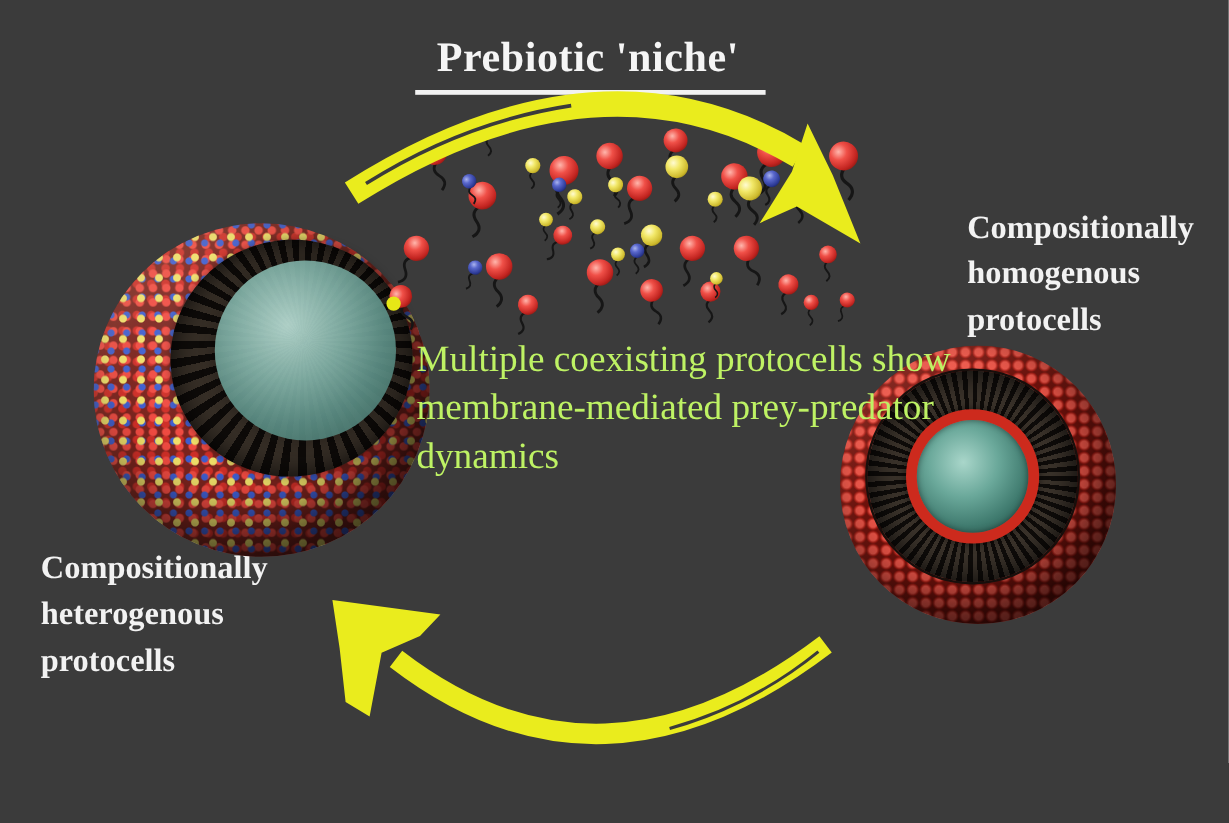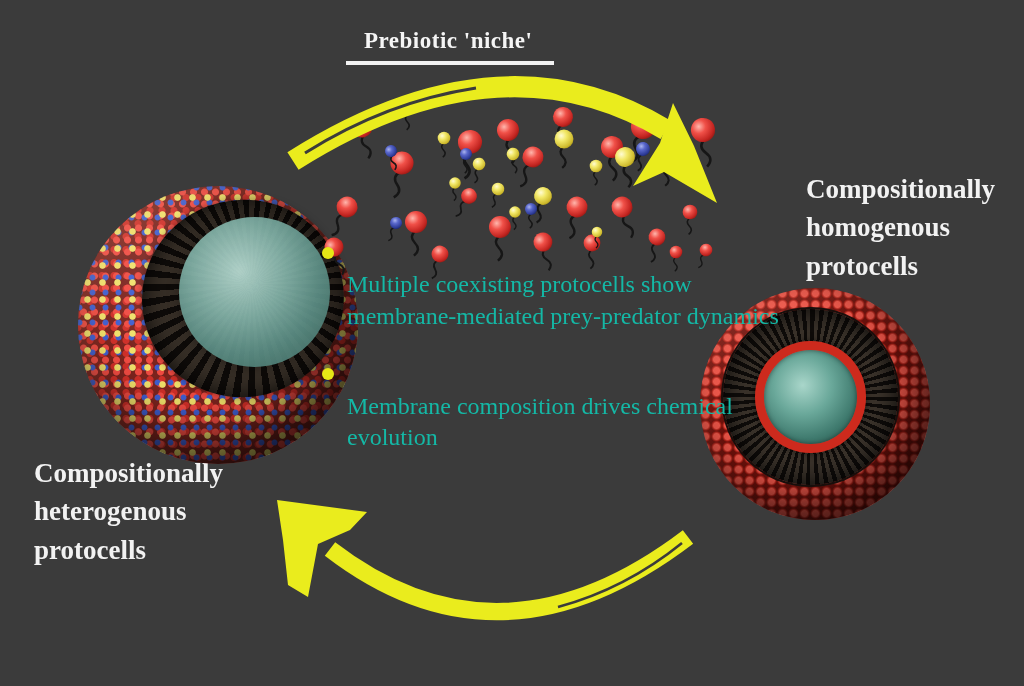--- a/index.html
+++ b/index.html
@@ -7,21 +7,21 @@
     position:relative;
     width:1024px;height:686px;
     background:#3b3b3b;
     overflow:hidden;
     font-family:"Liberation Serif","DejaVu Serif",serif;
   }
 
   
   .title{
     position:absolute;top:28px;left:346px;
-    color:#f5f5f5;font-size:23px;font-weight:bold;
+    color:#f5f5f5;font-size:35px;font-weight:bold;
     letter-spacing:.5px;
     padding:0 22px 7px 18px;
     border-bottom:4px solid #f2f2f2;
     white-space:nowrap;
   }
 
   
   .side-label{
     position:absolute;color:#f2f2f2;font-weight:bold;
     font-size:27px;line-height:1.42;white-space:pre-line;
@@ -29,21 +29,21 @@
   .side-label.left{left:34px;top:454px;width:230px;}
   .side-label.right{left:806px;top:170px;width:220px;}
 
   
   .bullets{
     position:absolute;left:320px;top:238px;width:488px;
     display:flex;flex-direction:column;gap:27px;z-index:6;
   }
   .bullet-item{
     position:relative;padding-left:27px;
-    color:#14b8a6;font-size:24px;line-height:1.31;
+    color:#bef264;font-size:31px;line-height:1.31;
     white-space:pre-line;
   }
   .bullet-dot{
     position:absolute;left:2px;top:9px;width:12px;height:12px;
     border-radius:50%;background:#e6e716;
   }
 
   
   .cell{position:absolute;z-index:2;}
   .cell,.cell *{box-sizing:border-box;}
@@ -153,24 +153,20 @@
 heterogenous
 protocells</div>
   <div class="side-label right">Compositionally
 homogenous
 protocells</div>
 
   <div class="bullets">
     <div class="bullet-item">
       <span class="bullet-dot"></span><span>Multiple coexisting protocells show
 membrane-mediated prey-predator dynamics</span>
-    </div>
-    <div class="bullet-item">
-      <span class="bullet-dot"></span><span>Membrane composition drives chemical
-evolution</span>
     </div>
   </div>
 
   <svg class="overlay" viewBox="0 0 1024 686">
     <defs>
       <radialGradient id="gr-r" cx="35%" cy="33%" r="75%">
         <stop offset="0%" stop-color="#ffb6ac"></stop>
         <stop offset="38%" stop-color="#f05048"></stop>
         <stop offset="82%" stop-color="#c22420"></stop>
         <stop offset="100%" stop-color="#8f1a14"></stop>

